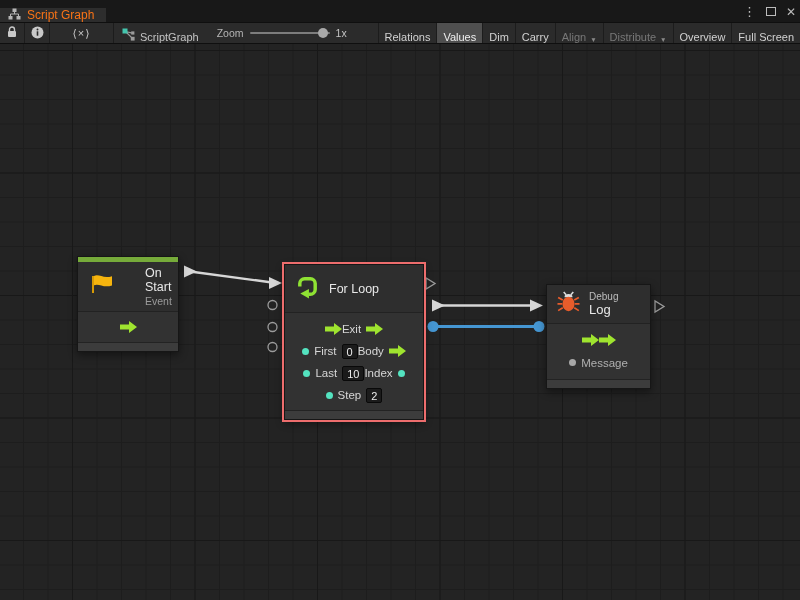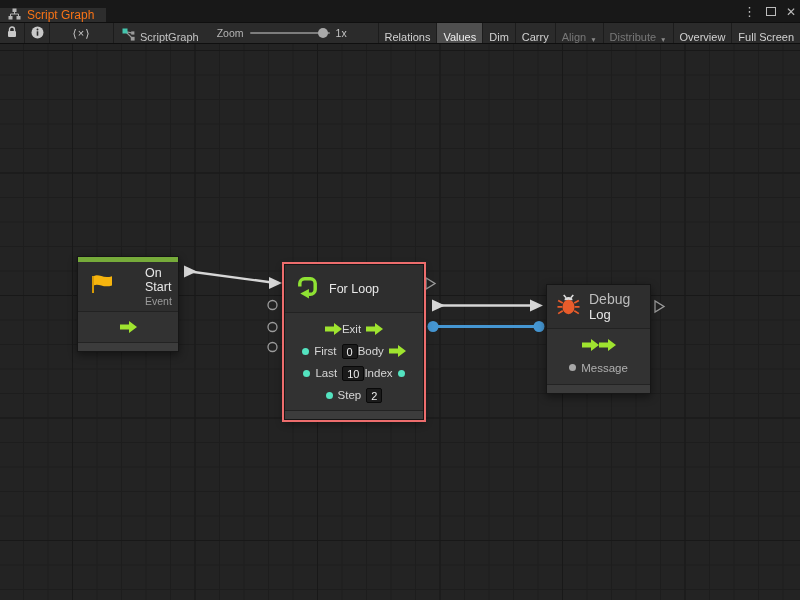--- a/index.html
+++ b/index.html
@@ -65,21 +65,21 @@
   .nfooter { height:9px; background:#3c3c3c; border-top:1px solid #232323; }
   .prow { display:flex; align-items:center; justify-content:center; height:22px; padding:0 8px;
     font-size:11.5px; color:#d6d6d6; }
   .pside { display:flex; align-items:center; gap:5px; }
   .dot { width:7px; height:7px; border-radius:50%; flex-shrink:0; }
   .dot.teal { background:#54e3c0; }
   .dot.gray { background:#a8a8a8; }
   .vbox { min-width:14px; padding:0 4px; height:15px; line-height:15px; text-align:center;
     background:#1b1b1b; border:1px solid #090909; border-radius:2px; font-size:11px; color:#ececec; }
   .msg { color:#b0b0b0; }
-  .dbg-small { font-size:14px; color:#bdbdbd; }
+  .dbg-small { font-size:10px; color:#bdbdbd; }
   .dbg-big { font-size:13px; color:#e8e8e8; }
 </style>
 </head>
 <body>
 
 <div id="app">
 
   <div class="tabbar">
     <div class="tab">
       <span>

